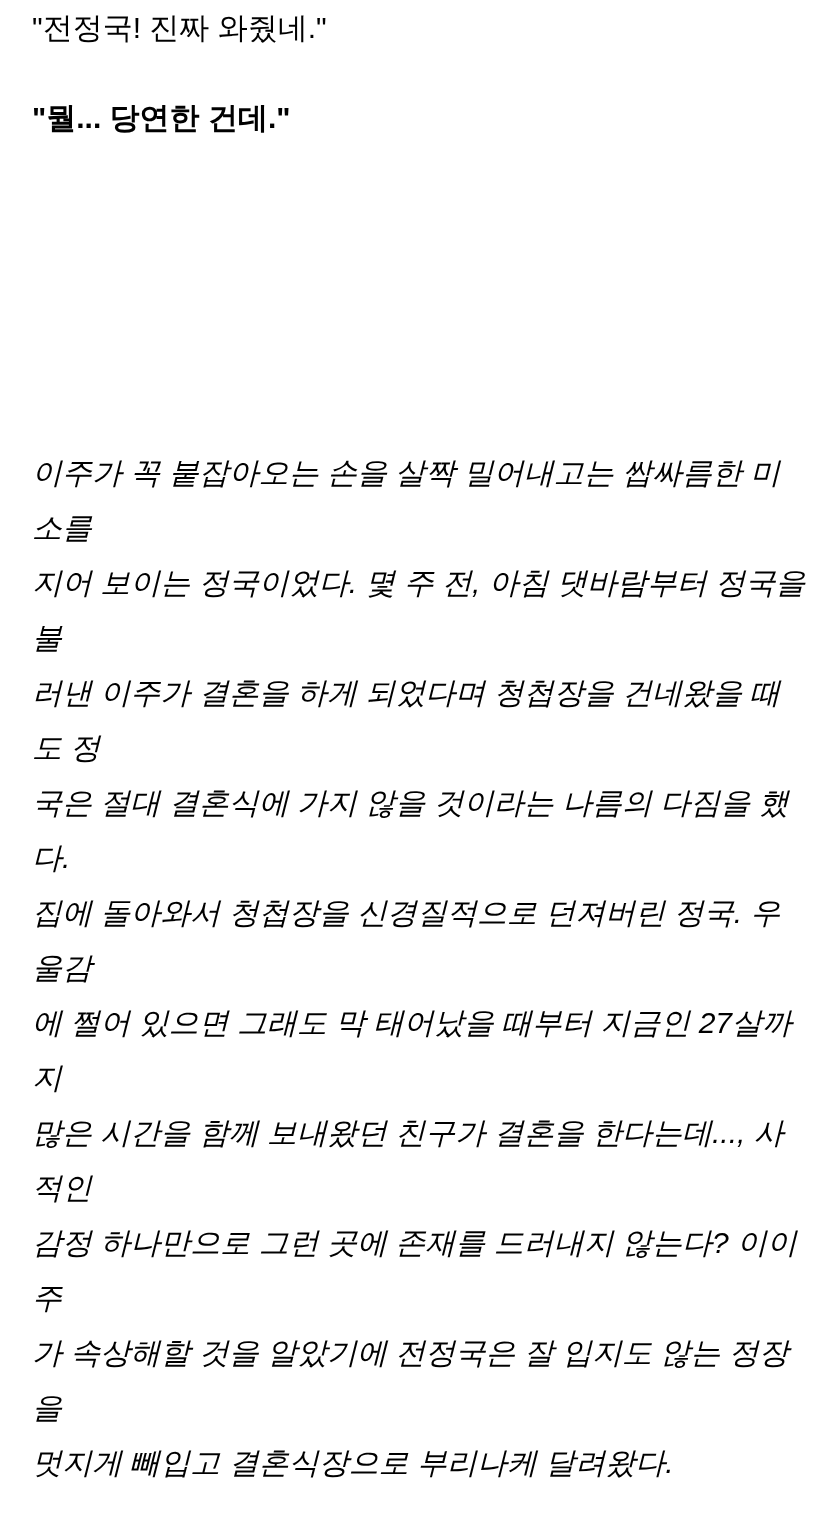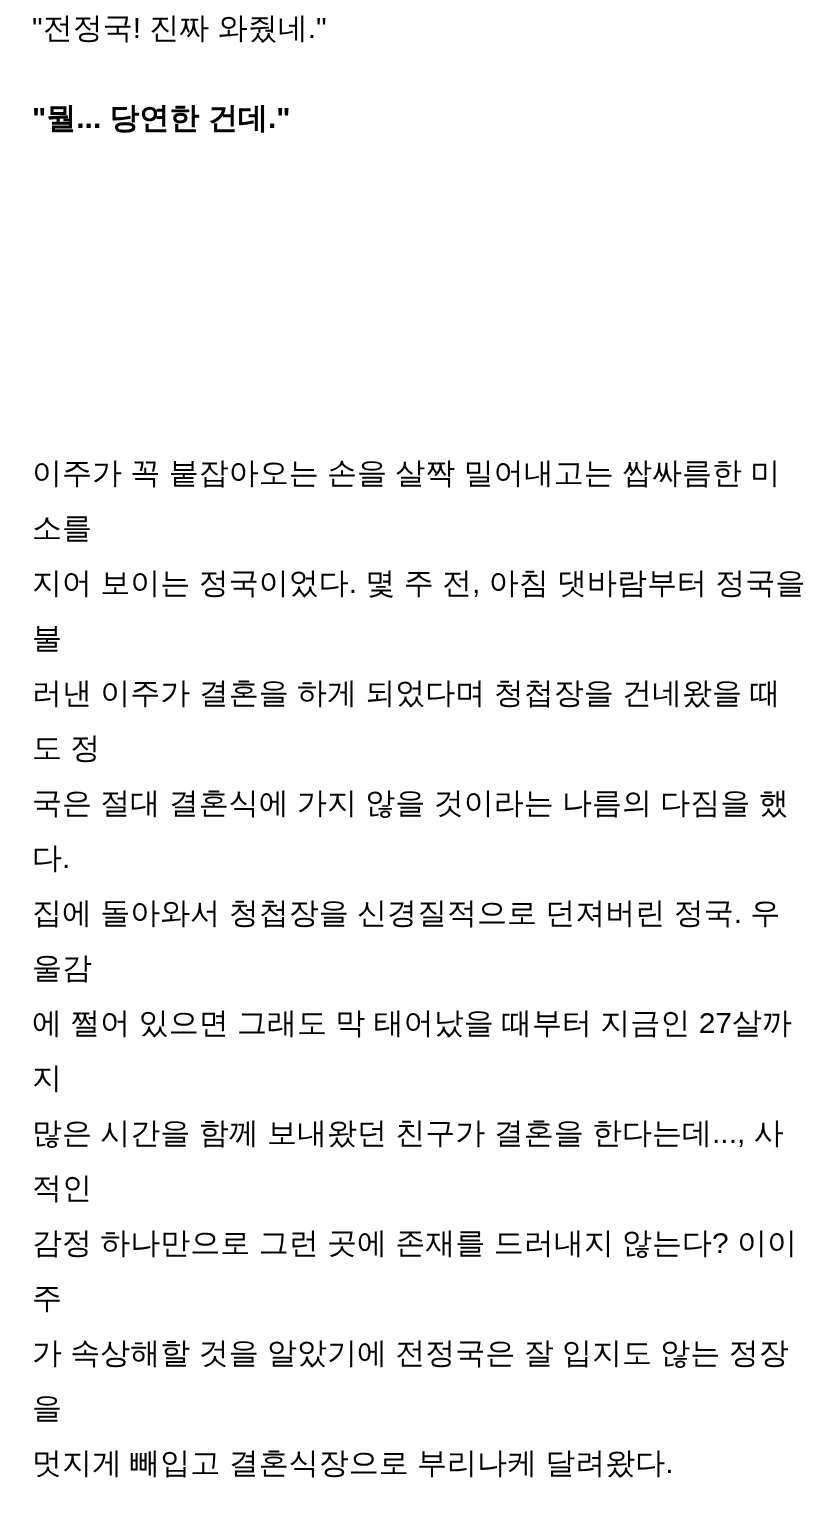--- a/index.html
+++ b/index.html
@@ -33,20 +33,21 @@
   .dialogue-second {
     margin-top: 35px;
     font-weight: 700;
   }
   .para {
     margin: 0;
     white-space: pre-line;
   }
   .para-first {
     margin-top: 300px;
+    font-style: italic;
   }
 </style>
 </head>
 <body style="background: rgb(255, 255, 255);">
 
 <main class="reader" style="color: rgb(0, 0, 0);">
   <p class="dialogue dialogue-first">"전정국! 진짜 와줬네."</p>
   <p class="dialogue dialogue-second">"뭘... 당연한 건데."</p>
   <p class="para para-first">이주가 꼭 붙잡아오는 손을 살짝 밀어내고는 쌉싸름한 미소를
 지어 보이는 정국이었다. 몇 주 전, 아침 댓바람부터 정국을 불

